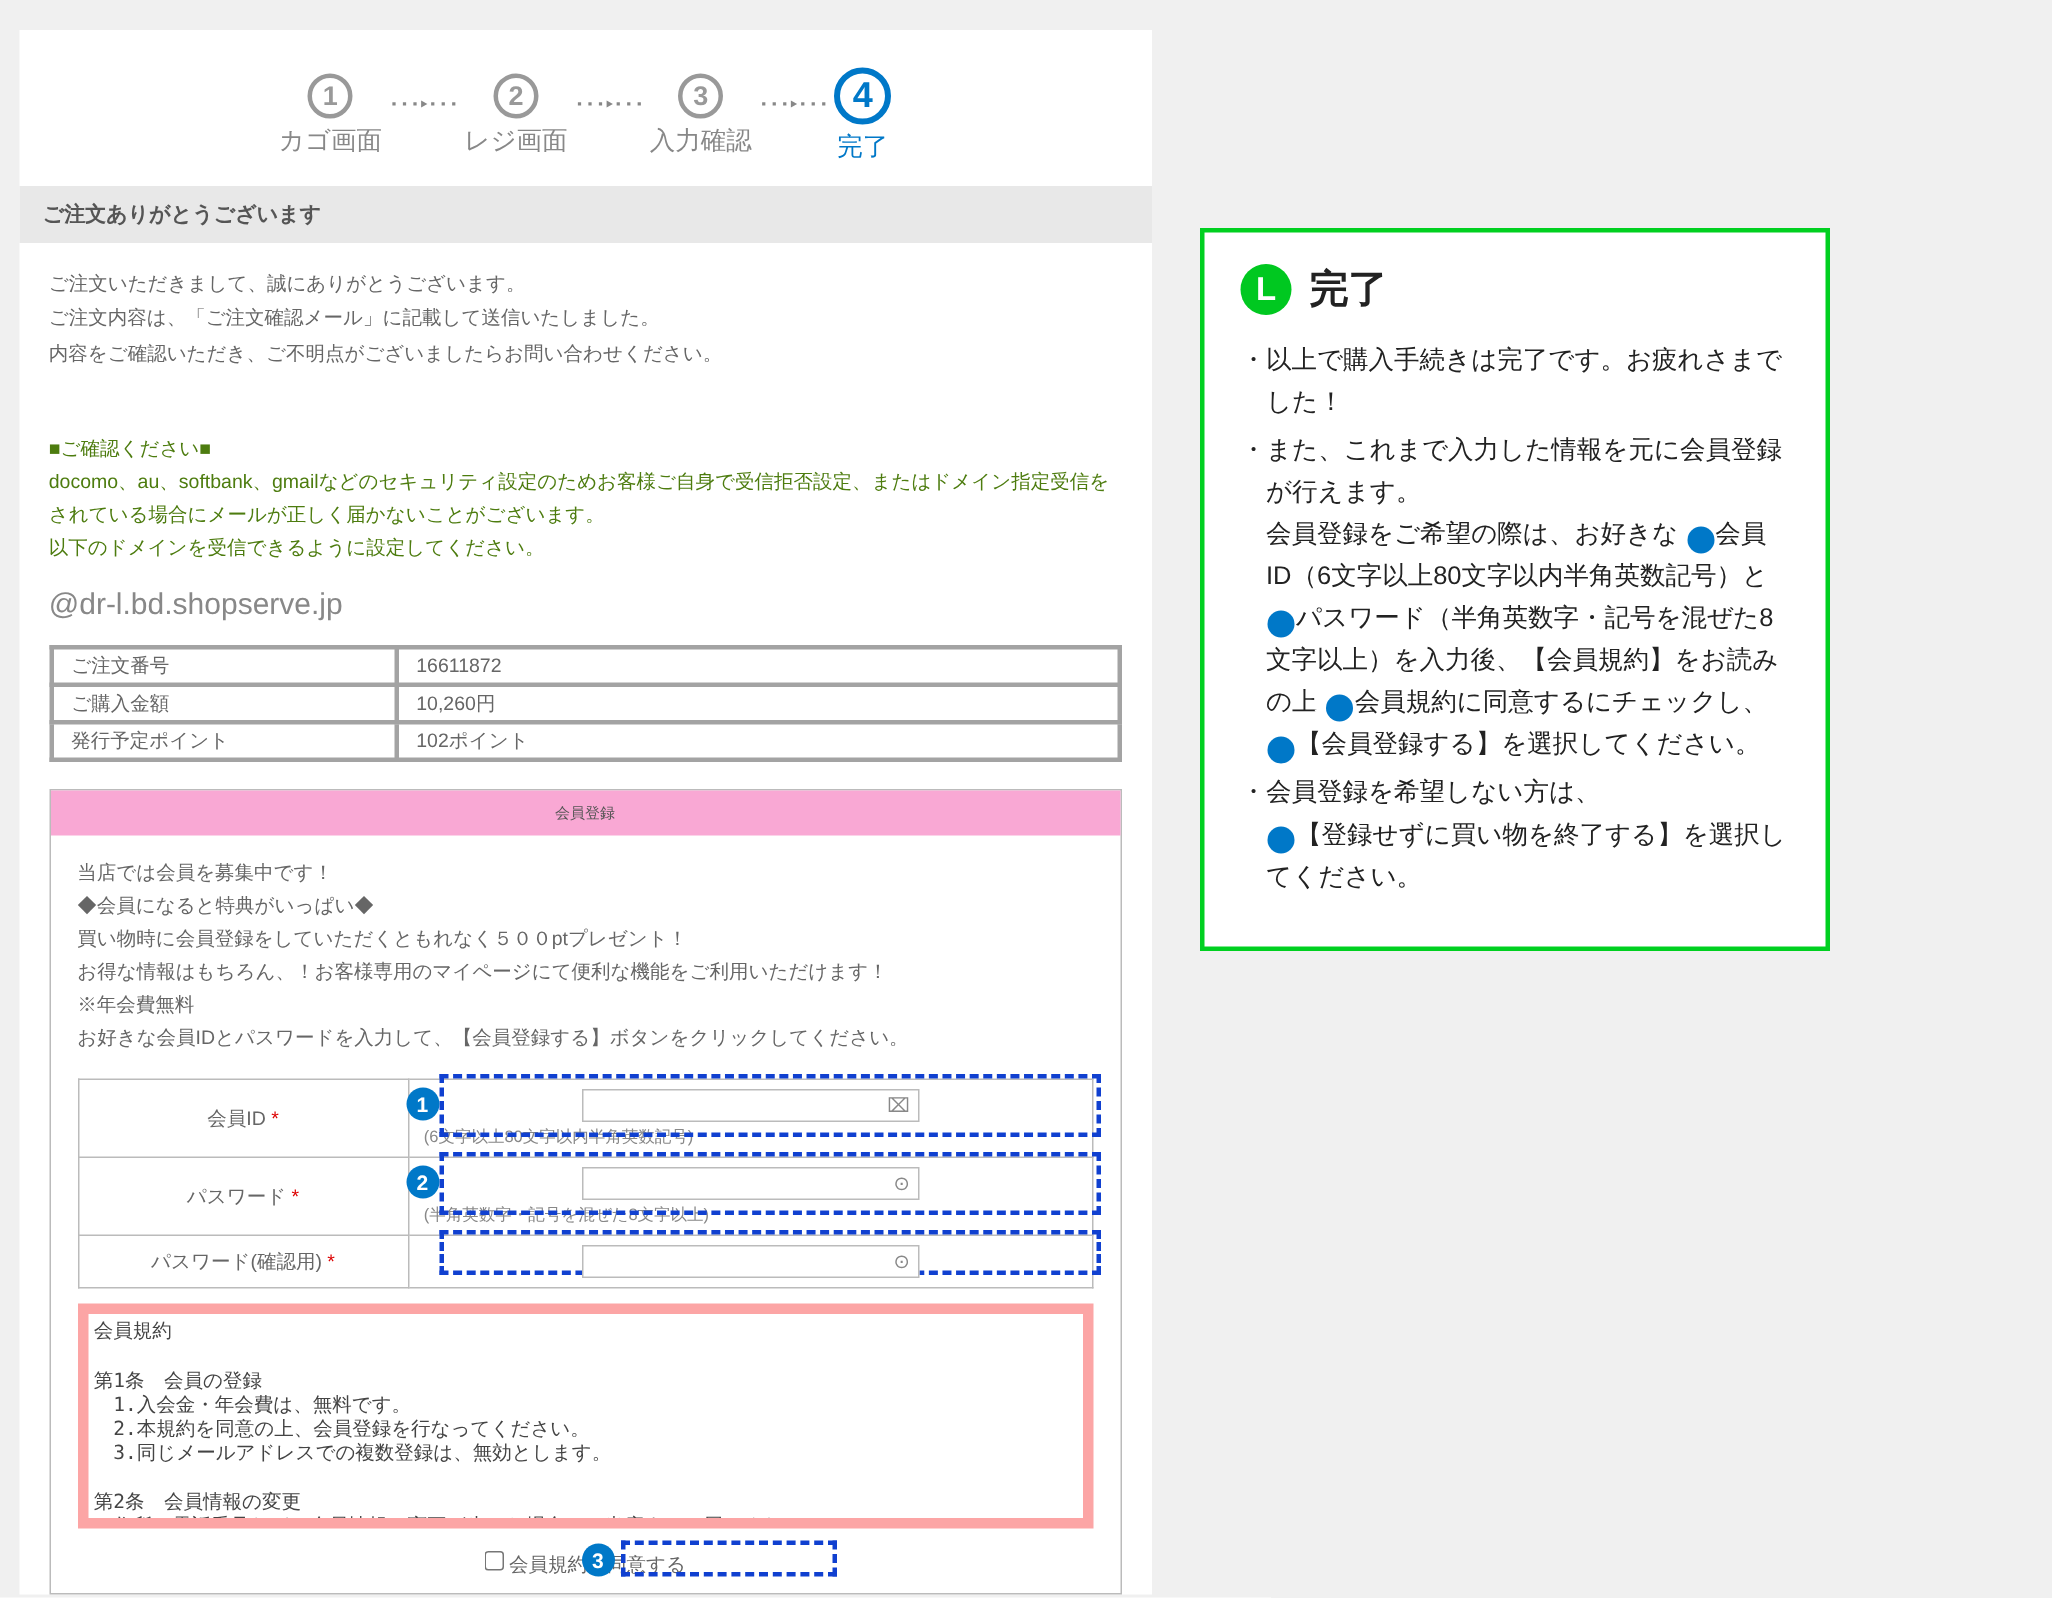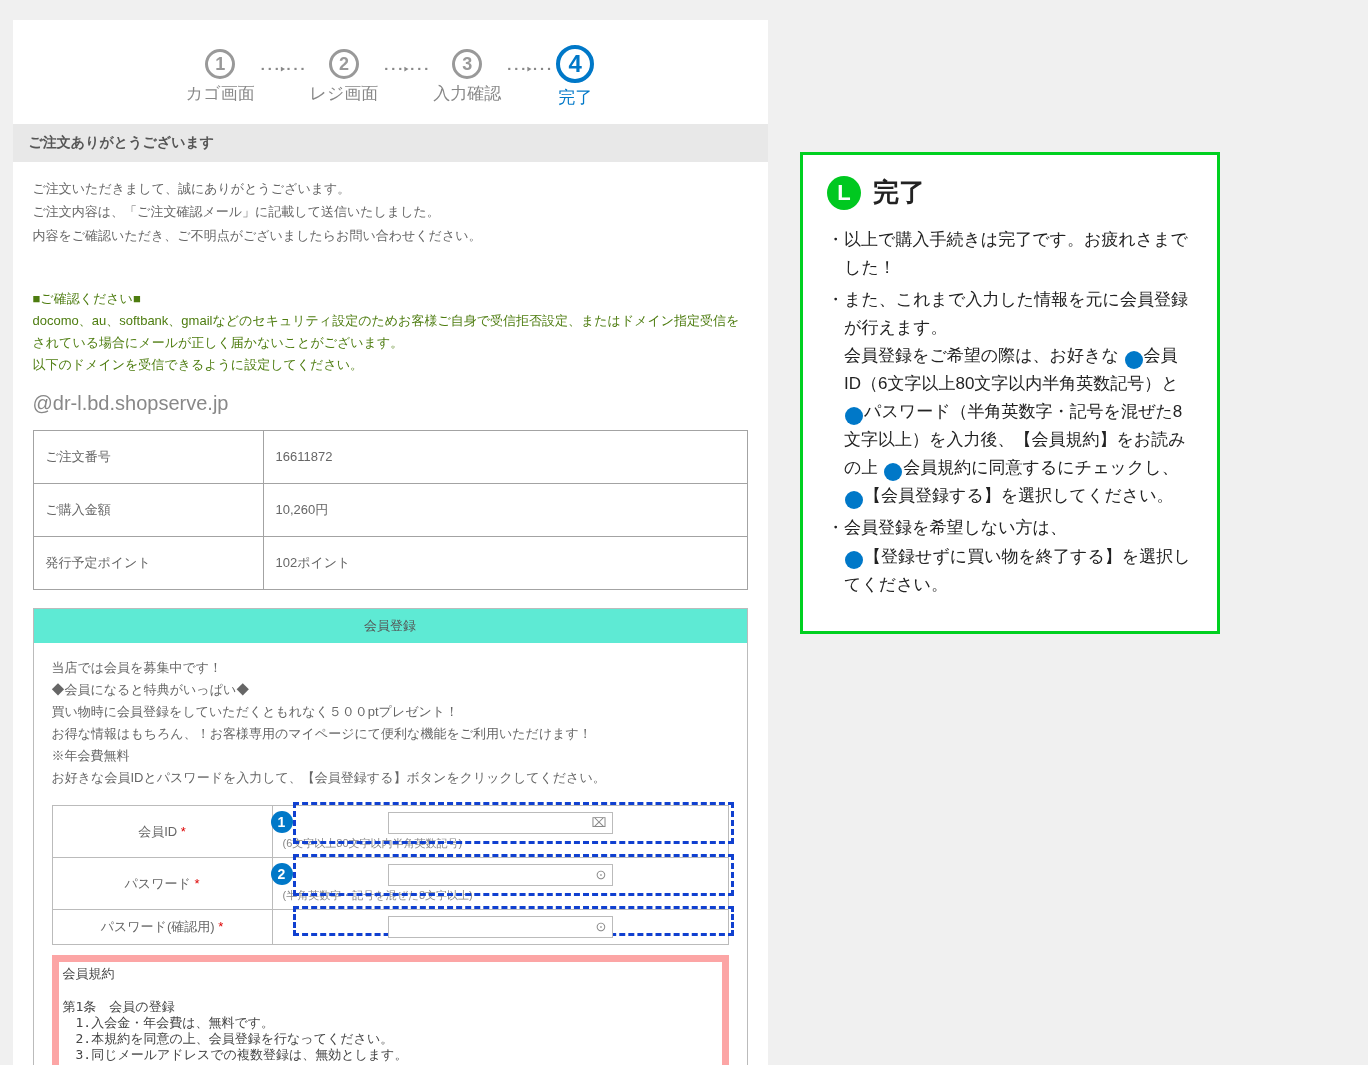--- a/index.html
+++ b/index.html
@@ -11,24 +11,24 @@
   .step-circle { width: 30px; height: 30px; border-radius: 50%; border: 3px solid #999; color: #999; font-weight: bold; font-size: 18px; display: inline-flex; align-items: center; justify-content: center; background: #fff; }
   .step.active .step-circle { border-color: #0078c8; color: #0078c8; width: 38px; height: 38px; font-size: 24px; border-width: 4px; }
   .step-label { font-size: 17px; color: #888; margin-top: 3px; }
   .step.active .step-label { color: #0078c8; }
   .dots { color: #888; font-size: 16px; padding: 0 4px 16px 4px; letter-spacing: -1px; }
   .section-header { background: #e8e8e8; padding: 10px 16px; font-size: 14px; font-weight: bold; color: #555; }
   .body-text { padding: 15px 20px 6px 20px; font-size: 13px; color: #666; line-height: 1.8; }
   .confirm-block { padding: 15px 20px 10px 20px; font-size: 13px; color: #4d7c0f; line-height: 1.7; }
   .domain { font-size: 20px; color: #888; font-weight: normal; padding: 5px 20px 10px 20px; }
   .order-table { width: calc(100% - 40px); margin: 5px 20px 18px 20px; border-collapse: collapse; font-size: 13px; color: #666; }
-  .order-table td { border: 1px solid #a3a3a3; padding: 17px 12px; }
+  .order-table td { border: 3px solid #a3a3a3; padding: 2px 12px; }
   .order-table td:first-child { width: 230px; }
   .reg-wrap { border: 1px solid #bbb; margin: 0 20px 0 20px; }
-  .reg-title { background: #5eead4; text-align: center; padding: 8px; font-size: 13px; color: #555; }
+  .reg-title { background: #f9a8d4; text-align: center; padding: 8px; font-size: 10px; color: #555; }
   .reg-body { padding: 14px 18px 10px 18px; font-size: 13px; color: #666; line-height: 1.7; }
   .form-table { width: calc(100% - 36px); margin: 6px 18px 0 18px; border-collapse: collapse; font-size: 13px; color: #666; }
   .form-table td { border: 1px solid #bbb; padding: 6px 10px; }
   .form-table td:first-child { width: 220px; text-align: center; }
   .req { color: #d00; }
   .field-input { width: 225px; height: 22px; border: 1px solid #bbb; font-size: 12px; padding: 1px 4px; display: block; margin: 0 auto; }
   .field-hint { font-size: 11px; color: #888; text-align: left; padding-right: 26px; margin-top: 2px; }
   .highlight-box { border: 3px dashed #1040d0; position: absolute; pointer-events: none; }
   .num-badge { width: 22px; height: 22px; border-radius: 50%; background: #0078c8; color: #fff; font-weight: bold; font-size: 14px; display: inline-flex; align-items: center; justify-content: center; position: absolute; z-index: 5; }
   .terms-area { width: calc(100% - 36px); margin: 10px 18px 5px 18px; font-family: "MS Gothic", monospace; font-size: 13px; color: #444; padding: 4px; border: 7px solid #fca5a5; resize: none; height: 150px; overflow-y: scroll; line-height: 1.25; }

